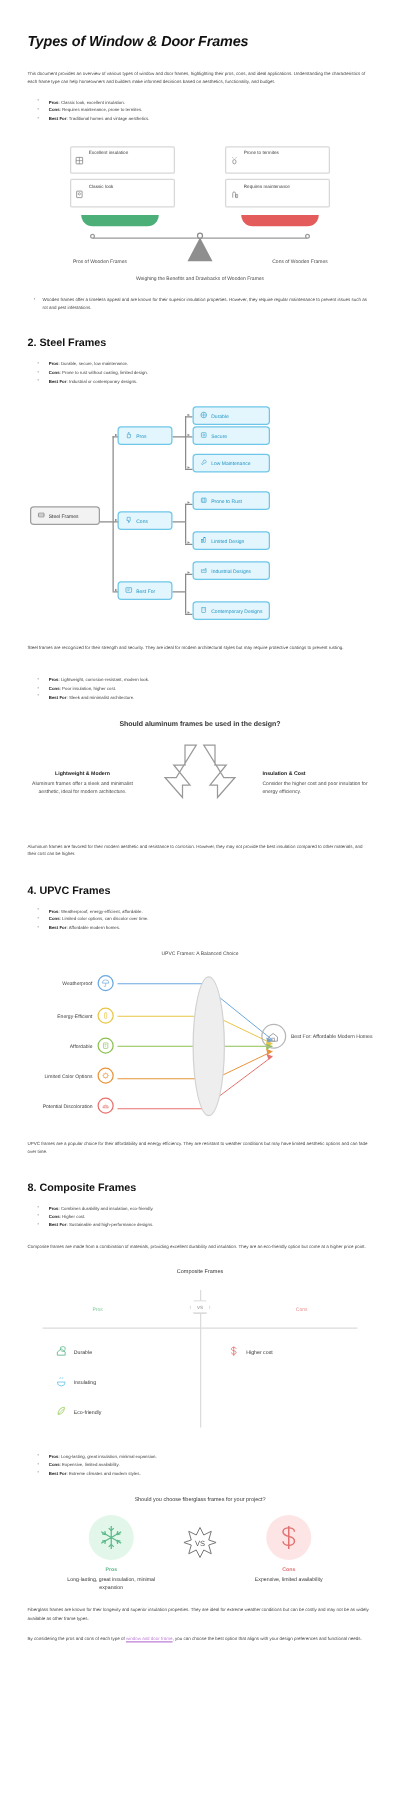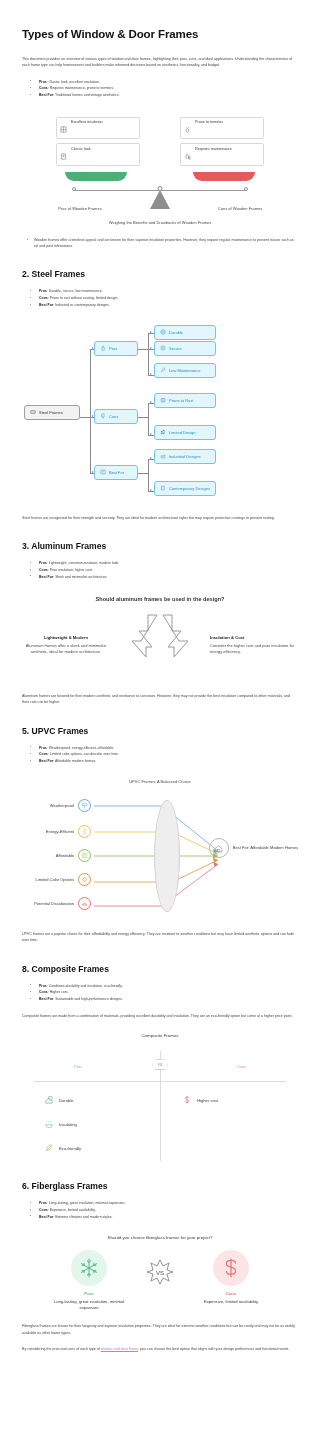--- a/index.html
+++ b/index.html
@@ -6,21 +6,21 @@
   html, body { margin:0; padding:0; }
   body {
     width:320px; background:#ffffff; color:#1a1a1a;
     font-family:"Liberation Sans", sans-serif;
     -webkit-font-smoothing:antialiased;
   }
   .page { width:320px; padding:28px 22px 24px 22px; }
 
   h1.doc-title {
     font-size:11.5px; font-weight:700; letter-spacing:-0.1px;
-    margin:0 0 16px 0; color:#111;
+    margin:0 0 16px 0; color:#111;font-style:italic;
   }
   h2.section-title {
     font-size:8.6px; font-weight:700; margin:0 0 9px 0; color:#111;
   }
   p.body-text {
     font-size:3.6px; line-height:1.75; color:#444; margin:0 0 10px 0;
     text-align:left;
   }
   ul.kv { list-style:none; margin:0 0 10px 0; padding:0 0 0 12px; }
   ul.kv li {
@@ -400,21 +400,20 @@
             </svg>
         </span>
         <span>Contemporary Designs</span>
       </div>
     </div>
 
     <p class="body-text">Steel frames are recognized for their strength and security. They are ideal for modern architectural styles but may require protective coatings to prevent rusting.</p>
   </div>
 
   <div class="sec">
-    <h2 class="section-title">3. Aluminum Frames</h2>
     <ul class="kv">
       <li><b>Pros</b><span>: Lightweight, corrosion-resistant, modern look.</span></li>
       <li><b>Cons</b><span>: Poor insulation, higher cost.</span></li>
       <li><b>Best For</b><span>: Sleek and minimalist architecture.</span></li>
     </ul>
 
     <div class="fig">
       <div class="split-q">Should aluminum frames be used in the design?</div>
       <div class="split-body">
         <div class="split-arrows">
@@ -431,21 +430,21 @@
           <div class="split-h">Insulation &amp; Cost</div>
           <div class="split-p">Consider the higher cost and poor insulation for energy efficiency.</div>
         </div>
       </div>
     </div>
 
     <p class="body-text">Aluminum frames are favored for their modern aesthetic and resistance to corrosion. However, they may not provide the best insulation compared to other materials, and their cost can be higher.</p>
   </div>
 
   <div class="sec">
-    <h2 class="section-title">5. UPVC Frames</h2>
+    <h2 class="section-title">4. UPVC Frames</h2>
     <ul class="kv">
       <li><b>Pros</b><span>: Weatherproof, energy-efficient, affordable.</span></li>
       <li><b>Cons</b><span>: Limited color options, can discolor over time.</span></li>
       <li><b>Best For</b><span>: Affordable modern homes.</span></li>
     </ul>
 
     <div class="fig">
       <div class="fig-caption" style="margin:0 0 10px 0;">UPVC Frames: A Balanced Choice</div>
       <div class="funnel">
         <svg style="position:absolute;left:0;top:0;" width="276" height="125">
@@ -577,21 +576,20 @@
                 <path d="M11 5c0-1.2-1.3-2-3-2s-3 .8-3 2 1.3 2 3 2.4S11 8.3 11 9.6s-1.3 2.2-3 2.2-3-.9-3-2.2" fill="none" stroke="#e37272" stroke-width="1.1"></path>
               </svg>
           </span>
           <span>Higher cost</span>
         </div>
       </div>
     </div>
   </div>
 
   <div class="sec">
-    <h2 class="section-title">6. Fiberglass Frames</h2>
     <ul class="kv">
       <li><b>Pros</b><span>: Long-lasting, great insulation, minimal expansion.</span></li>
       <li><b>Cons</b><span>: Expensive, limited availability.</span></li>
       <li><b>Best For</b><span>: Extreme climates and modern styles.</span></li>
     </ul>
 
     <div class="fig">
       <div class="fg-q">Should you choose fiberglass frames for your project?</div>
       <div class="fg-row">
         <div class="fg-col">

